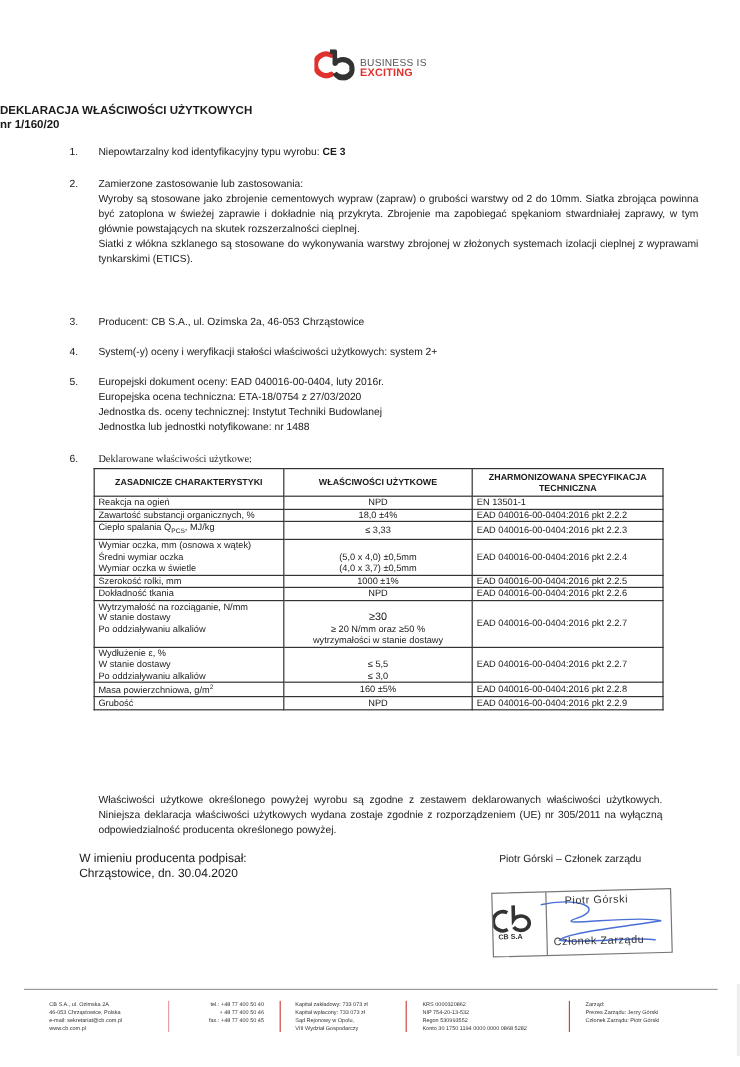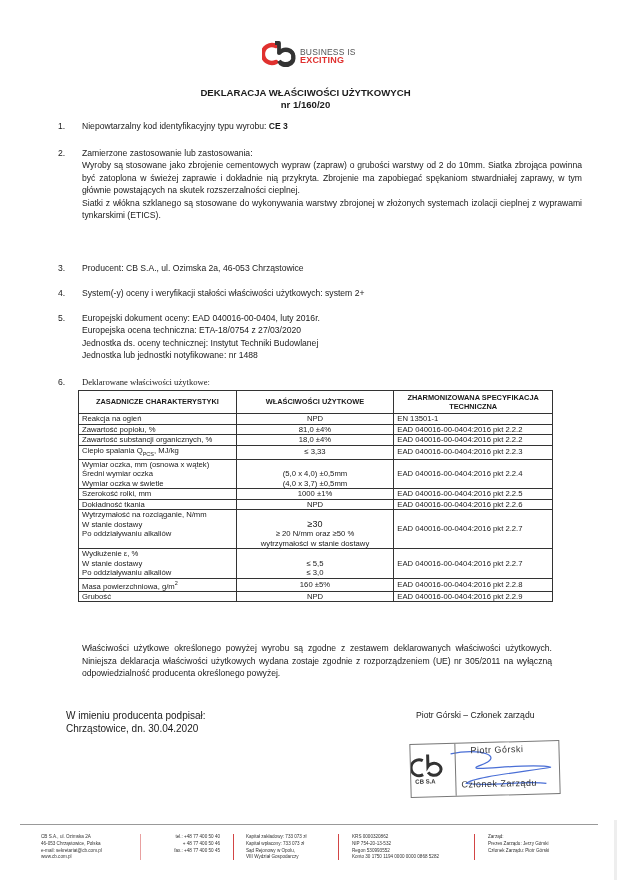--- a/index.html
+++ b/index.html
@@ -2,36 +2,36 @@
 <html><head>
 <meta charset="utf-8">
 <style>
   html,body{margin:0;padding:0;background:#fff;}
   body{width:617px;height:889px;position:relative;overflow:hidden;font-family:"Liberation Sans",sans-serif;color:#1a1a1a;}
   .logo{position:absolute;left:262px;top:41px;width:110px;height:30px;}
   .logo svg{position:absolute;left:0;top:0;}
   .logo .t1,.logo .t2{position:absolute;left:38px;font-weight:bold;font-size:9px;letter-spacing:0.2px;line-height:9px;}
   .logo .t1{top:7px;color:#555;font-weight:normal;font-size:8.5px;}
   .logo .t2{top:15px;color:#e0312f;}
-  .title{position:absolute;left:0;width:611px;text-align:center;font-weight:bold;font-size:9.6px;line-height:12px;}
+  .title{position:absolute;left:0;width:611px;text-align:left;font-weight:bold;font-size:9.6px;line-height:12px;}
   .title.l1{top:87px;}
   .title.l2{top:99px;}
   .sec{position:absolute;left:58px;width:520px;font-size:8.6px;line-height:12.4px;}
   .sec .num{position:absolute;left:0;top:0;width:20px;}
   .sec .body{position:absolute;left:24px;width:500px;}
   .sec .body p{margin:0;}
   .just{text-align:justify;text-align-last:left;}
   table.props{position:absolute;left:78px;top:390px;width:475px;border-collapse:collapse;font-size:7.7px;line-height:9.5px;}
   table.props th,table.props td{border:1px solid #333;padding:0 3px;vertical-align:middle;}
   table.props th{font-weight:bold;font-size:7.4px;text-align:center;height:22px;}
   table.props td.c2{text-align:center;}
   table.props td.c3{text-align:left;}
   .tbl-caption{position:absolute;left:82px;top:377px;font-size:8.6px;font-family:Liberation Serif, serif;}
   .tbl-num{position:absolute;left:58px;top:377px;font-size:8.6px;}
-  .closing{position:absolute;left:82px;top:642px;width:470px;font-size:8.6px;line-height:12.7px;text-align:justify;}
+  .closing{position:absolute;left:82px;top:660px;width:470px;font-size:8.6px;line-height:12.7px;text-align:justify;}
   .closing p{margin:0;}
   .sign-left{position:absolute;left:66px;top:710px;font-size:10px;line-height:12.7px;}
   .sign-right{position:absolute;left:416px;top:710px;font-size:8.6px;}
   .stamp{position:absolute;left:410px;top:742px;width:148px;height:52px;border:1px solid #777;transform:rotate(-1.5deg);}
   .stamp .divider{position:absolute;left:44px;top:0;height:52px;border-left:1px solid #777;}
   .stamp .cb{position:absolute;left:4px;top:34px;font-size:6px;font-weight:bold;color:#333;}
   .stamp .name{position:absolute;left:60px;top:2px;font-size:9px;color:#333;letter-spacing:0.5px;}
   .stamp .role{position:absolute;left:50px;top:36px;font-size:9px;color:#333;letter-spacing:0.5px;}
   .stamp svg{position:absolute;left:0;top:0;}
   .footer-rule{position:absolute;left:20px;top:824px;width:578px;border-top:1.5px solid #999;}
@@ -111,29 +111,20 @@
         <td class="c1">
           <div style="min-height: 9.5px;">Reakcja na ogień</div>
         </td>
         <td class="c2">
           <div style="min-height: 9.5px;">NPD</div>
         </td>
         <td class="c3">EN 13501-1</td>
       </tr>
       <tr>
         <td class="c1">
-          <div style="min-height: 9.5px;">Zawartość popiołu, %</div>
-        </td>
-        <td class="c2">
-          <div style="min-height: 9.5px;">81,0 ±4%</div>
-        </td>
-        <td class="c3">EAD 040016-00-0404:2016 pkt 2.2.2</td>
-      </tr>
-      <tr>
-        <td class="c1">
           <div style="min-height: 9.5px;">Zawartość substancji organicznych, %</div>
         </td>
         <td class="c2">
           <div style="min-height: 9.5px;">18,0 ±4%</div>
         </td>
         <td class="c3">EAD 040016-00-0404:2016 pkt 2.2.2</td>
       </tr>
       <tr>
         <td class="c1"><span>Ciepło spalania Q</span><sub style="font-size: 5.5px;">PCS</sub><span>, MJ/kg</span></td>
         <td class="c2">

